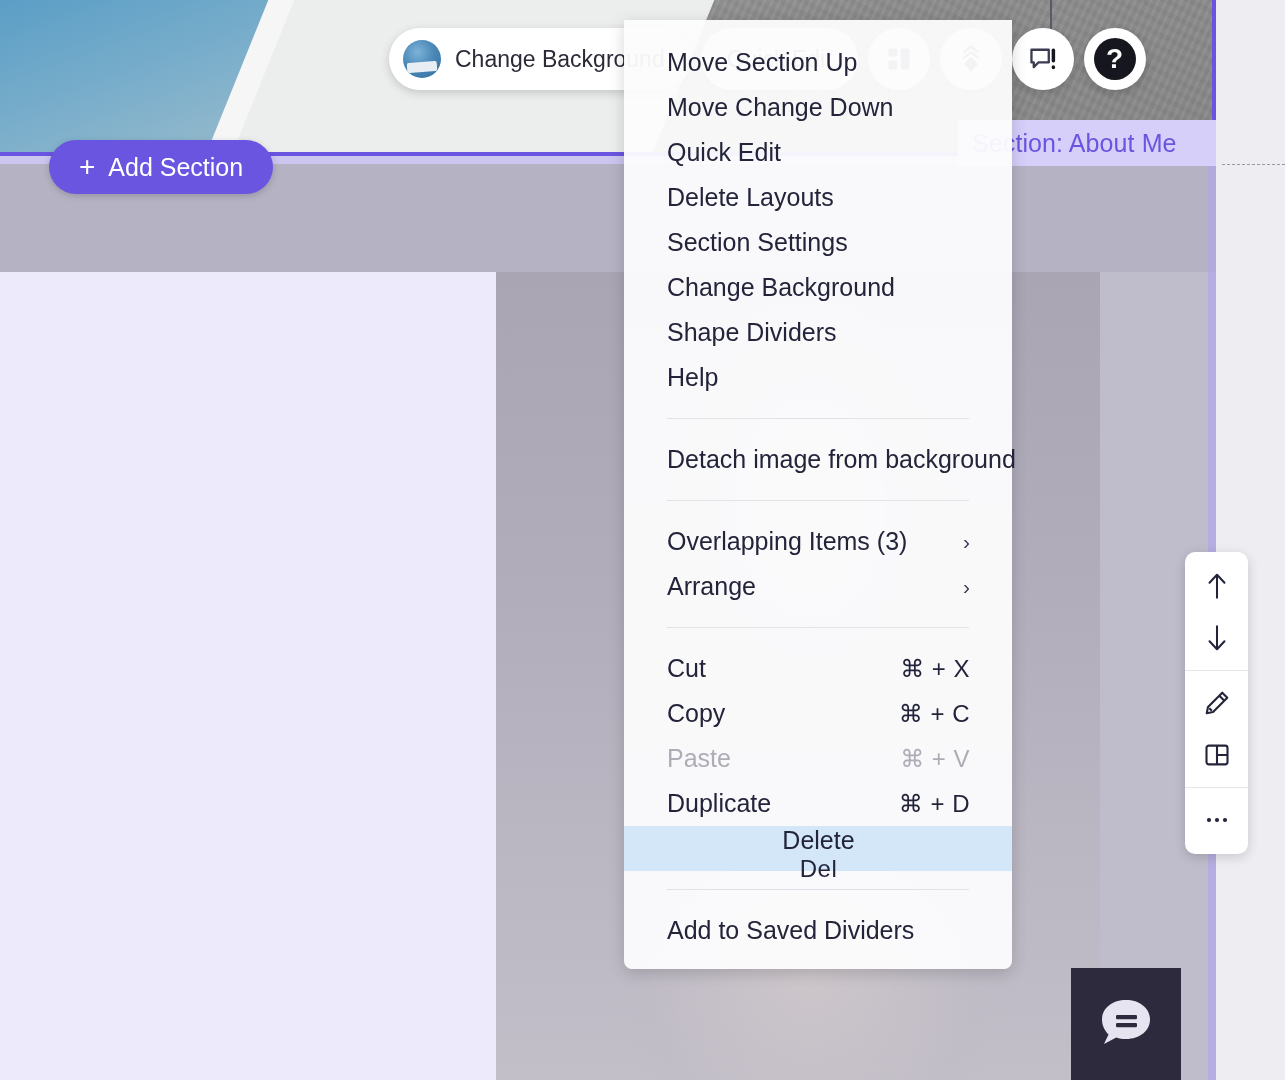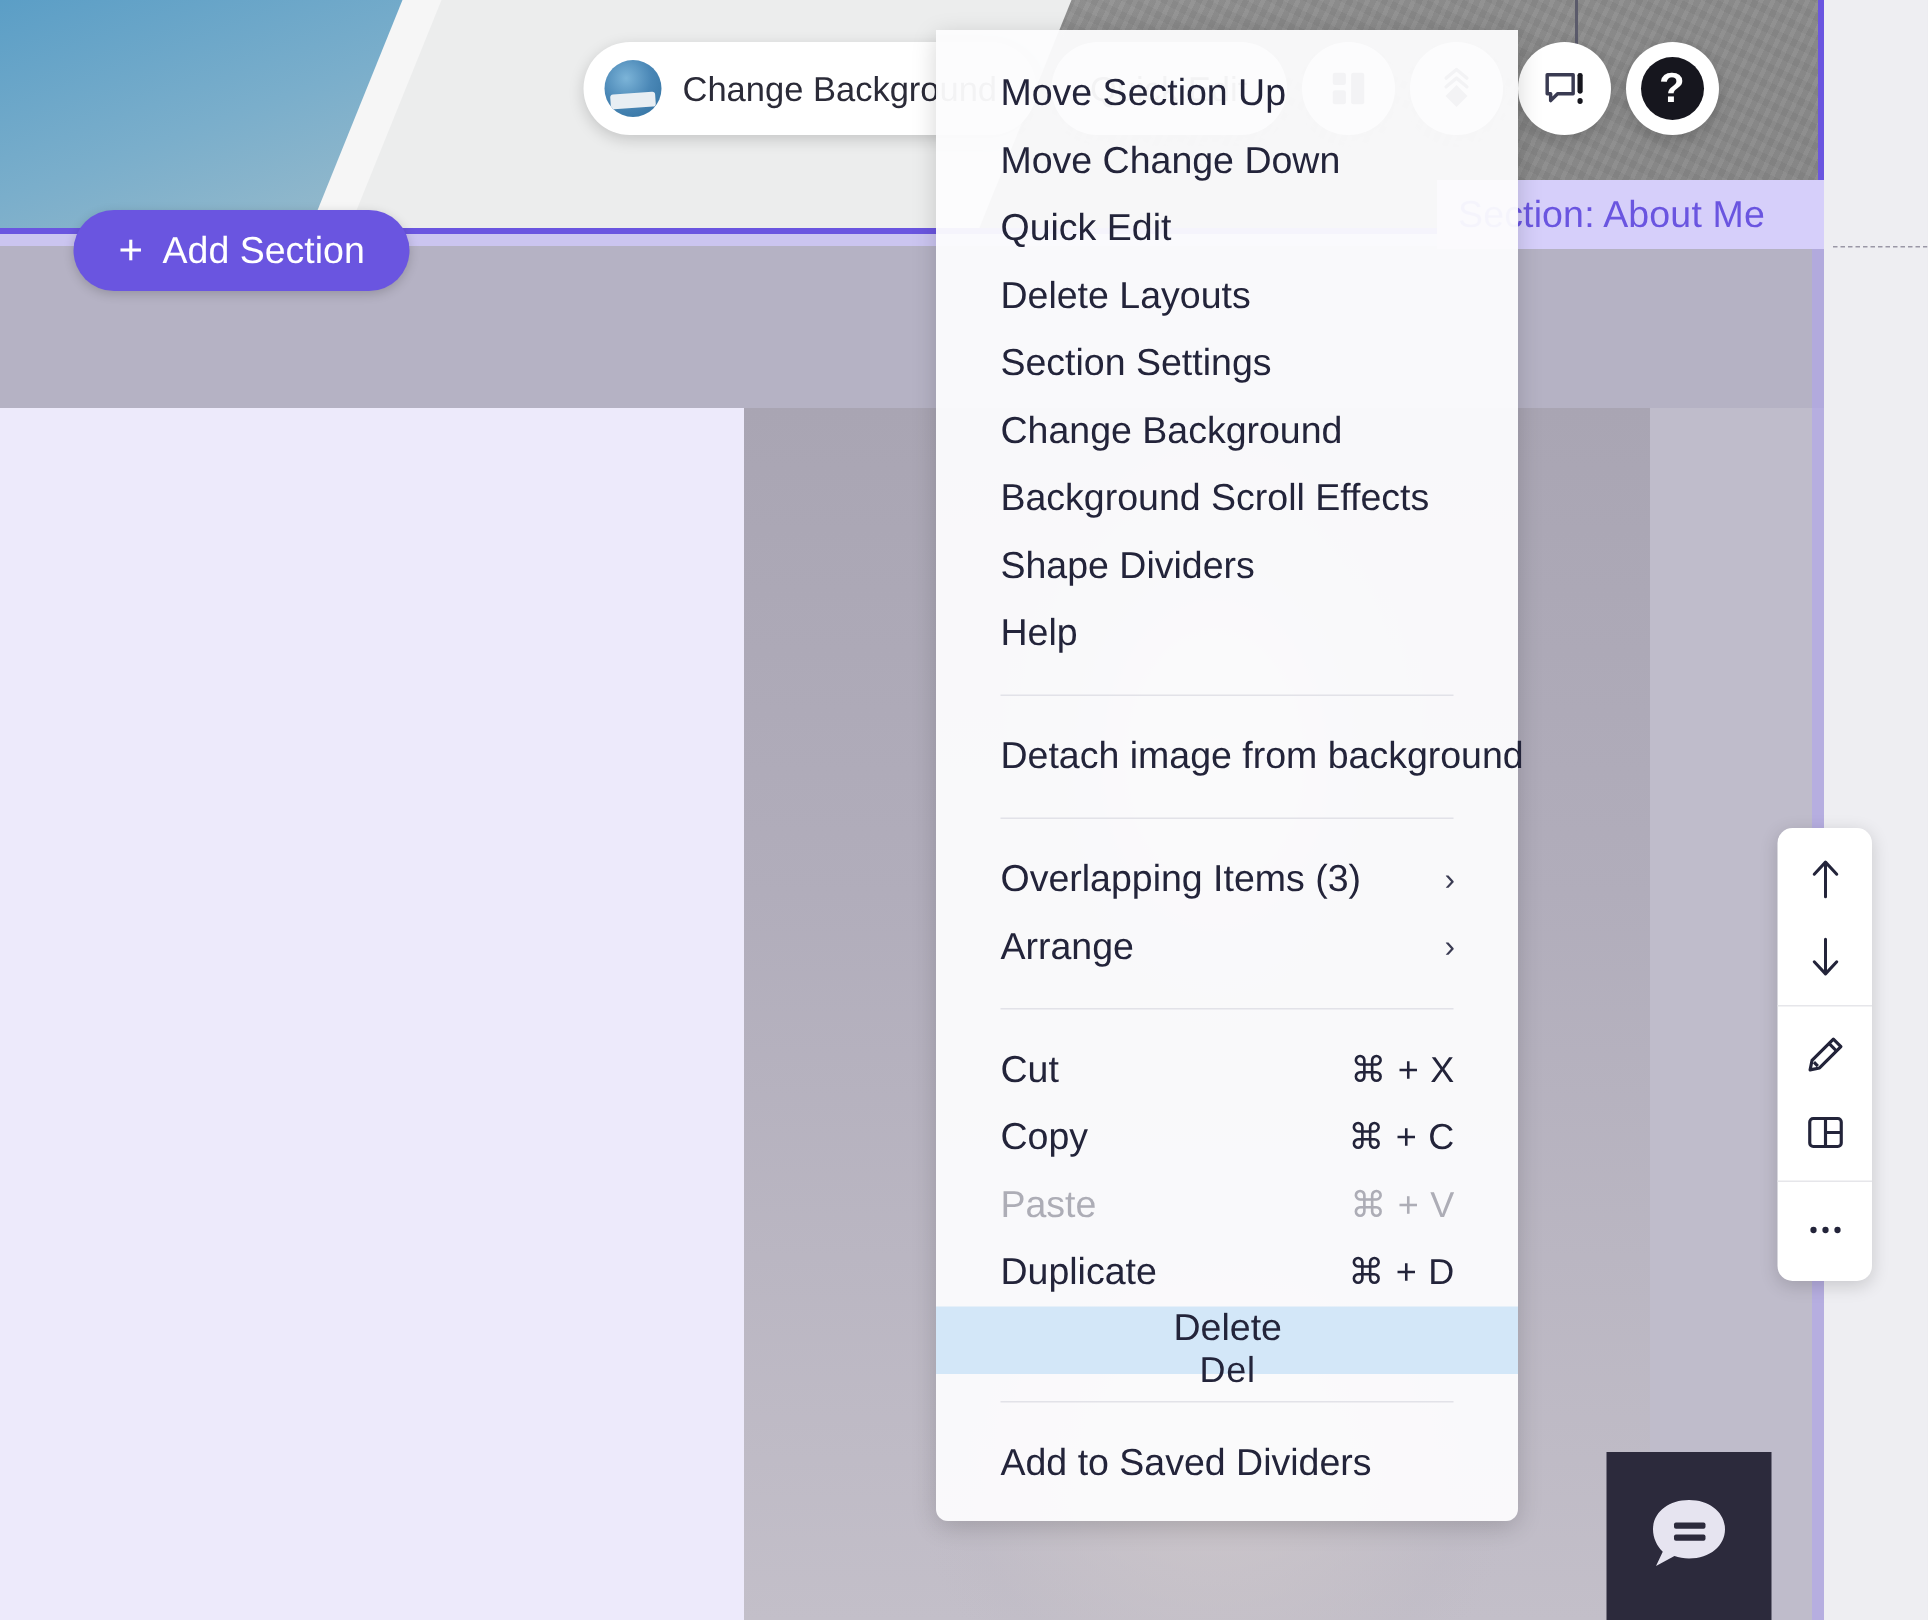--- a/index.html
+++ b/index.html
@@ -350,23 +350,20 @@
       <div class="ctx-item">
         <span>Delete Layouts</span>
       </div>
       <div class="ctx-item">
         <span>Section Settings</span>
       </div>
       <div class="ctx-item">
         <span>Change Background</span>
       </div>
       <div class="ctx-item">
-        <span>Background Scroll Effects</span>
-      </div>
-      <div class="ctx-item">
         <span>Shape Dividers</span>
       </div>
       <div class="ctx-item">
         <span>Help</span>
       </div>
       <div class="ctx-sep"></div>
       <div class="ctx-item">
         <span>Detach image from background</span>
       </div>
       <div class="ctx-sep"></div>

